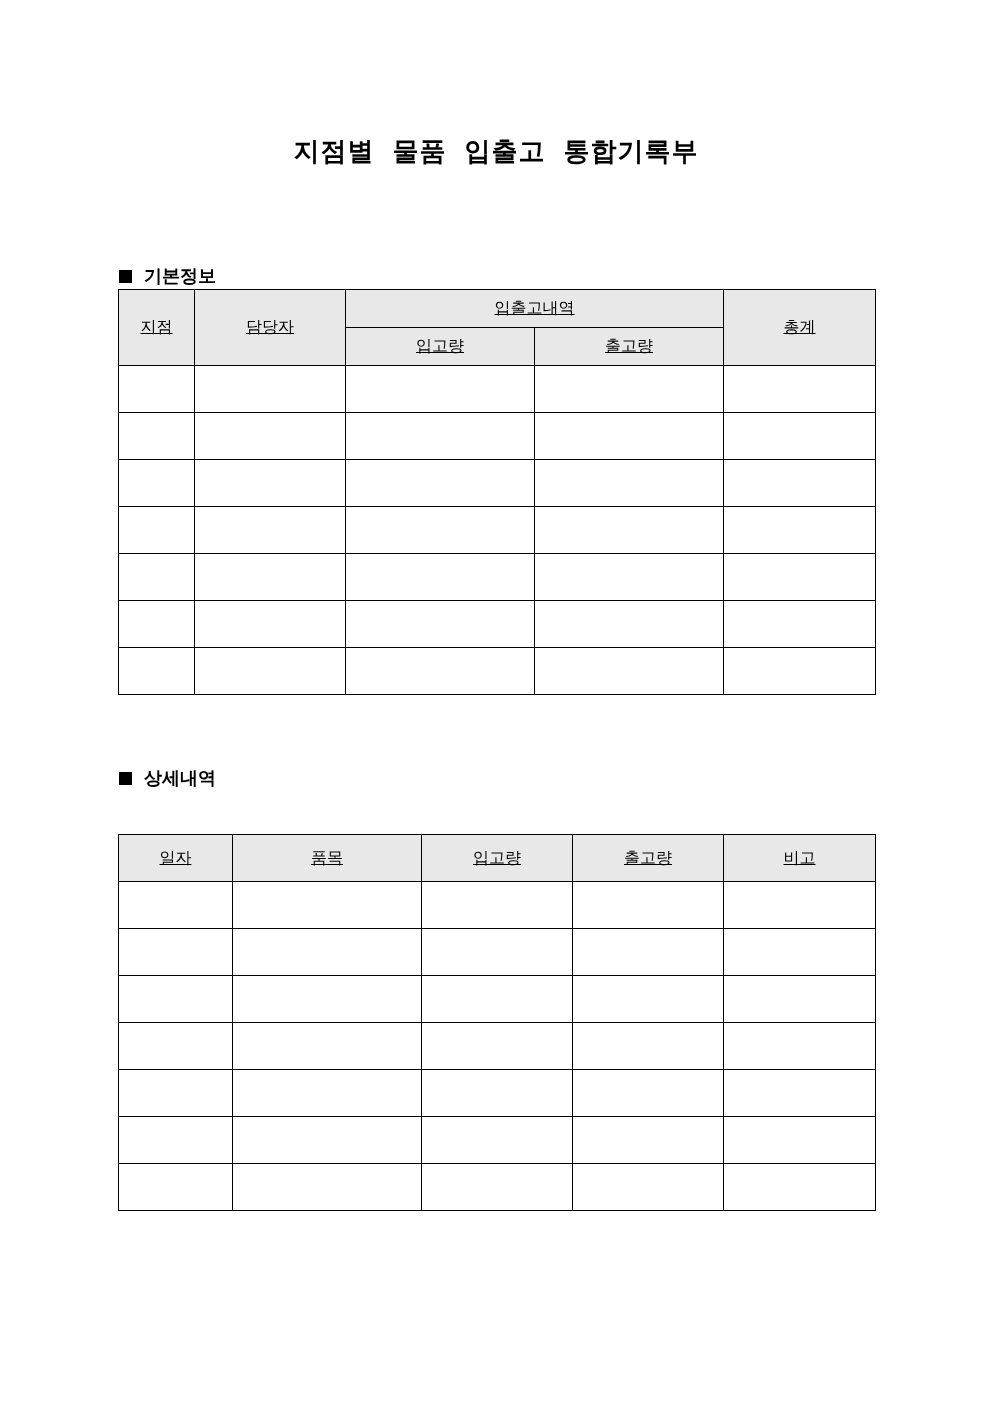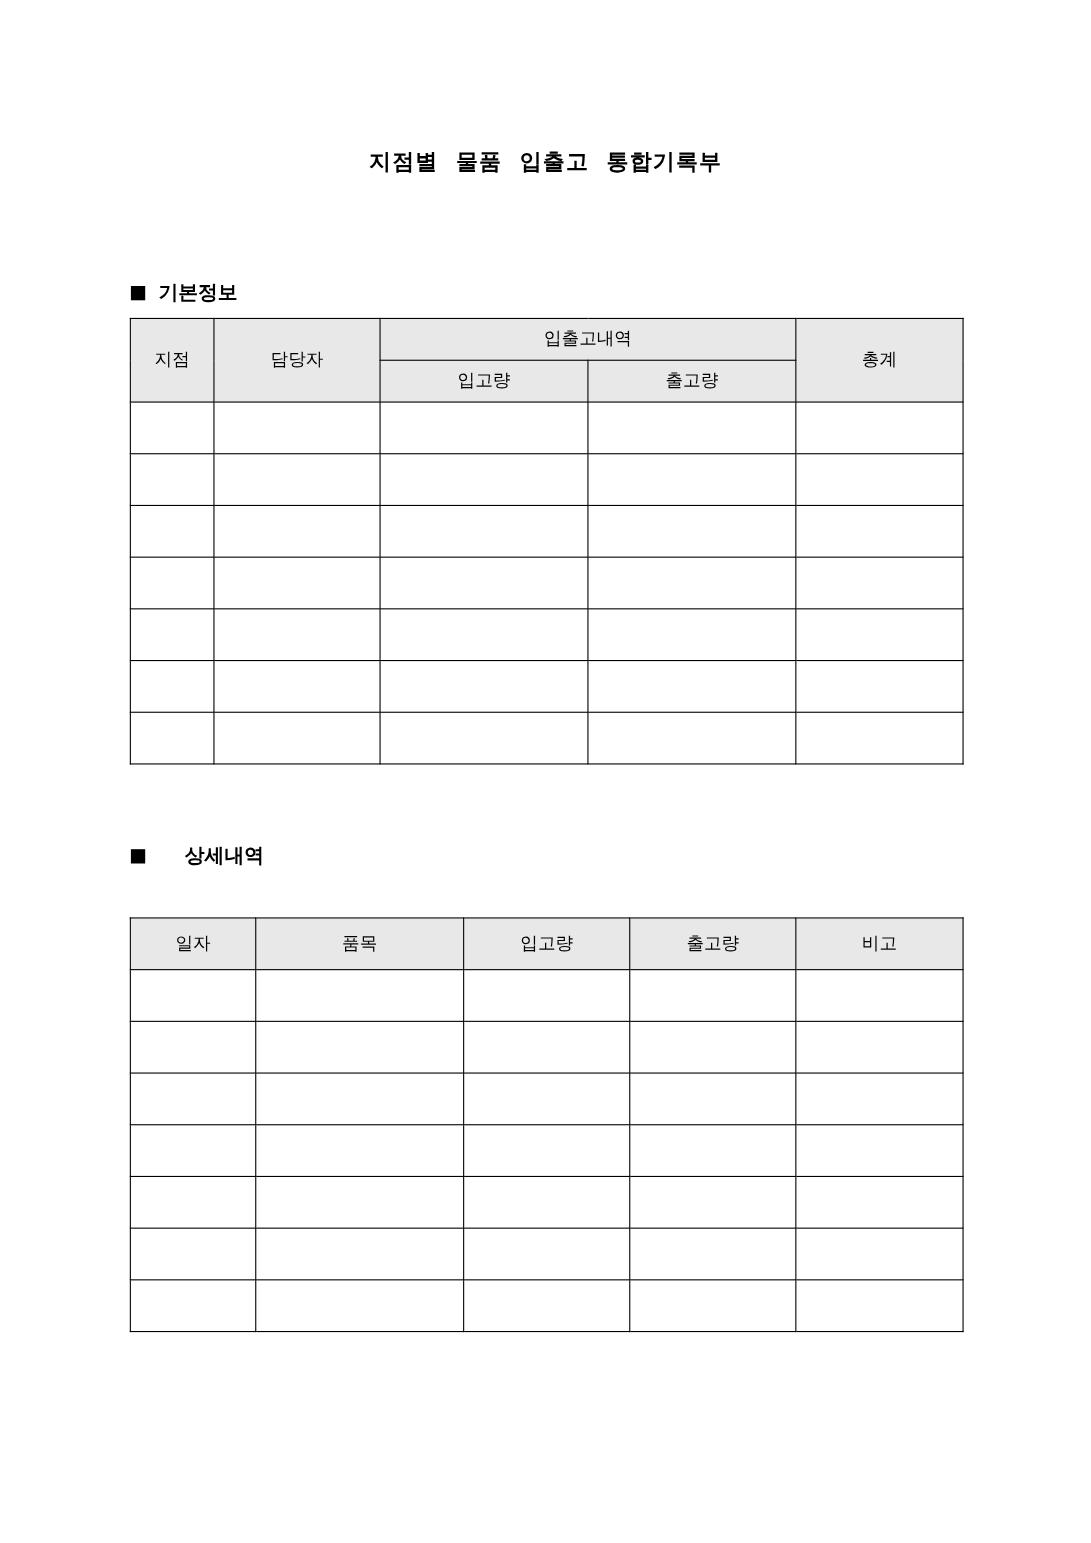--- a/index.html
+++ b/index.html
@@ -2,51 +2,51 @@
 <html><head>
   <meta charset="utf-8">
   <style>
     html, body { margin: 0; padding: 0; background: #ffffff; }
     body {
       width: 992px; height: 1403px; position: relative; overflow: hidden;
       font-family: "DejaVu Sans", "Liberation Sans", sans-serif; color: #000;
     }
     .title {
       position: absolute; left: 0; top: 134px; width: 992px; text-align: center;
-      font-size: 20px; font-weight: bold; letter-spacing: 1px; word-spacing: 8px;
+      font-size: 26px; font-weight: bold; letter-spacing: 1px; word-spacing: 8px;
     }
     .section-heading {
       position: absolute; left: 119px; font-size: 18px; font-weight: bold;
       display: flex; align-items: center;
     }
     .section-heading .sq {
       display: inline-block; width: 13px; height: 13px; background: #000; margin-right: 12px;
     }
     table {
       position: absolute; left: 118px; border-collapse: collapse; table-layout: fixed;
     }
     td, th {
       border: 1px solid #000; padding: 0; font-weight: normal; font-size: 16px;
       text-align: center; vertical-align: middle;
     }
-    th { background: #e8e8e8; }
+    th { background: #e8e8e8; text-decoration: underline; }
     #t1 { top: 289px; width: 757px; }
     #t1 th.h1 { height: 37px; }
     #t1 th.h2 { height: 37px; }
     #t1 td { height: 46px; }
     #t2 { top: 802px; width: 757px; margin-top: 32px; }
     #t2 th { height: 46px; }
     #t2 td { height: 46px; }
   </style>
 </head>
 <body>
 
 <div class="title">지점별 물품 입출고 통합기록부</div>
 
-<div class="section-heading" style="top:254px;">
+<div class="section-heading" style="top:264px;">
   <span class="sq"></span>
   <span>기본정보</span>
 </div>
 
 <table id="t1">
   <colgroup>
     <col style="width:76px">
       <col style="width:151px">
       <col style="width:189px">
       <col style="width:189px">
@@ -110,21 +110,21 @@
     <tr>
       <td></td>
       <td></td>
       <td></td>
       <td></td>
       <td></td>
     </tr>
   </tbody>
 </table>
 
-<div class="section-heading" style="top:766px;gap:24px;">
+<div class="section-heading" style="top:766px;">
   <span class="sq"></span>
   <span>상세내역</span>
 </div>
 
 <table id="t2">
   <colgroup>
     <col style="width:114px">
       <col style="width:189px">
       <col style="width:151px">
       <col style="width:151px">

